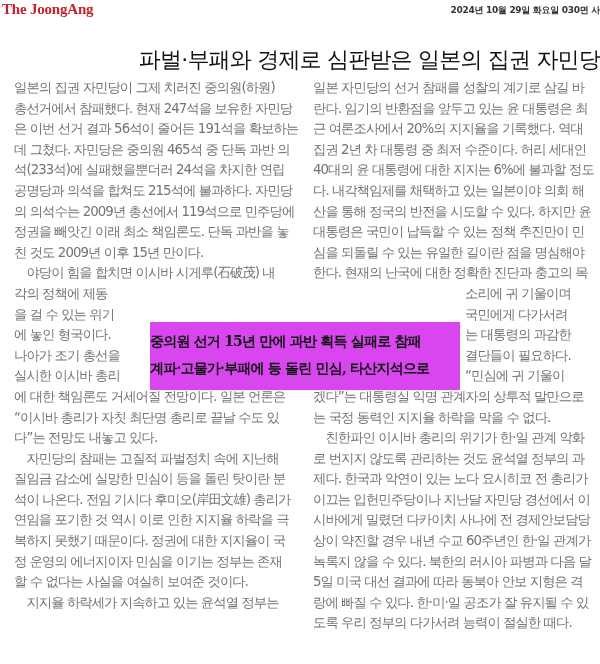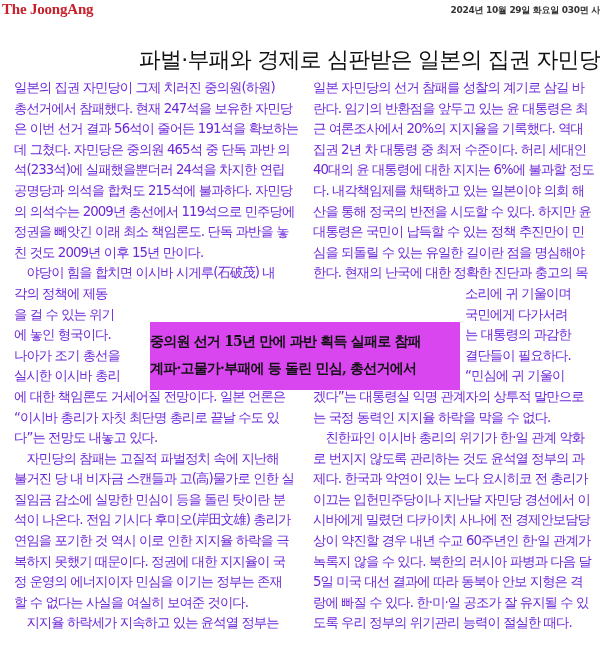--- a/index.html
+++ b/index.html
@@ -7,21 +7,21 @@
          font-family: "DejaVu Sans", sans-serif; color: #1a1a1a; }
   .masthead { position: absolute; left: 0; top: 0; width: 600px; height: 22px; padding-left: 33px; }
   .logo { position: absolute; left: 2px; top: 1px; font-family: "Liberation Serif", serif;
           font-weight: bold; font-size: 15px; color: #c8202b; letter-spacing: -0.2px; }
   .dateline { position: absolute; right: 4px; top: 4px; font-size: 9px; font-weight: bold;
               color: #333; letter-spacing: -0.3px; }
   .headline { position: absolute; left: 0; top: 30px; width: 600px; text-align: right;
               font-family: "DejaVu Sans", sans-serif; font-size: 22px; font-weight: normal;
               color: #111; letter-spacing: -0.8px; }
   .col { position: absolute; top: 78px; width: 280px; font-size: 13.3px; line-height: 20.6px;
-         letter-spacing: -0.9px; color: #6d28d9; }
+         letter-spacing: -0.9px; color: #737373; }
   .col-left { left: 14px; }
   .col-right { left: 313px; }
   .line { display: block; white-space: nowrap; height: 20.6px; overflow: visible; }
   .line.short-left { width: 115px; }
   .line.indent-right { padding-left: 152px; }
   .pullquote { position: absolute; left: 150px; top: 322px; width: 310px; height: 68px;
                background: #d946ef; }
   .pq-line { display: block; white-space: nowrap; font-size: 14px; font-weight: bold;
              line-height: 27px; letter-spacing: -0.8px; color: #111;
              font-family: "DejaVu Serif", serif; }
@@ -50,21 +50,20 @@
     <span class="line">　야당이 힘을 합치면 이시바 시게루(石破茂) 내</span>
     <span class="line short-left">각의 정책에 제동</span>
     <span class="line short-left">을 걸 수 있는 위기</span>
     <span class="line short-left">에 놓인 형국이다.</span>
     <span class="line short-left">나아가 조기 총선을</span>
     <span class="line short-left">실시한 이시바 총리</span>
     <span class="line">에 대한 책임론도 거세어질 전망이다. 일본 언론은</span>
     <span class="line">“이시바 총리가 자칫 최단명 총리로 끝날 수도 있</span>
     <span class="line">다”는 전망도 내놓고 있다.</span>
     <span class="line">　자민당의 참패는 고질적 파벌정치 속에 지난해</span>
-    <span class="line">불거진 당 내 비자금 스캔들과 고(高)물가로 인한 실</span>
     <span class="line">질임금 감소에 실망한 민심이 등을 돌린 탓이란 분</span>
     <span class="line">석이 나온다. 전임 기시다 후미오(岸田文雄) 총리가</span>
     <span class="line">연임을 포기한 것 역시 이로 인한 지지율 하락을 극</span>
     <span class="line">복하지 못했기 때문이다. 정권에 대한 지지율이 국</span>
     <span class="line">정 운영의 에너지이자 민심을 이기는 정부는 존재</span>
     <span class="line">할 수 없다는 사실을 여실히 보여준 것이다.</span>
     <span class="line">　지지율 하락세가 지속하고 있는 윤석열 정부는</span>
   </section>
 <section class="col col-right" id="rightcol">
     <span class="line">일본 자민당의 선거 참패를 성찰의 계기로 삼길 바</span>
@@ -86,19 +85,19 @@
     <span class="line">는 국정 동력인 지지율 하락을 막을 수 없다.</span>
     <span class="line">　친한파인 이시바 총리의 위기가 한·일 관계 악화</span>
     <span class="line">로 번지지 않도록 관리하는 것도 윤석열 정부의 과</span>
     <span class="line">제다. 한국과 악연이 있는 노다 요시히코 전 총리가</span>
     <span class="line">이끄는 입헌민주당이나 지난달 자민당 경선에서 이</span>
     <span class="line">시바에게 밀렸던 다카이치 사나에 전 경제안보담당</span>
     <span class="line">상이 약진할 경우 내년 수교 60주년인 한·일 관계가</span>
     <span class="line">녹록지 않을 수 있다. 북한의 러시아 파병과 다음 달</span>
     <span class="line">5일 미국 대선 결과에 따라 동북아 안보 지형은 격</span>
     <span class="line">랑에 빠질 수 있다. 한·미·일 공조가 잘 유지될 수 있</span>
-    <span class="line">도록 우리 정부의 위기관리 능력이 절실한 때다.</span>
+    <span class="line">도록 우리 정부의 다가서려 능력이 절실한 때다.</span>
   </section>
 
 <aside class="pullquote">
   <span class="pq-line">중의원 선거 15년 만에 과반 획득 실패로 참패</span>
-  <span class="pq-line">계파·고물가·부패에 등 돌린 민심, 총선거에서</span>
+  <span class="pq-line">계파·고물가·부패에 등 돌린 민심, 타산지석으로</span>
 </aside>
 
 </body></html>

